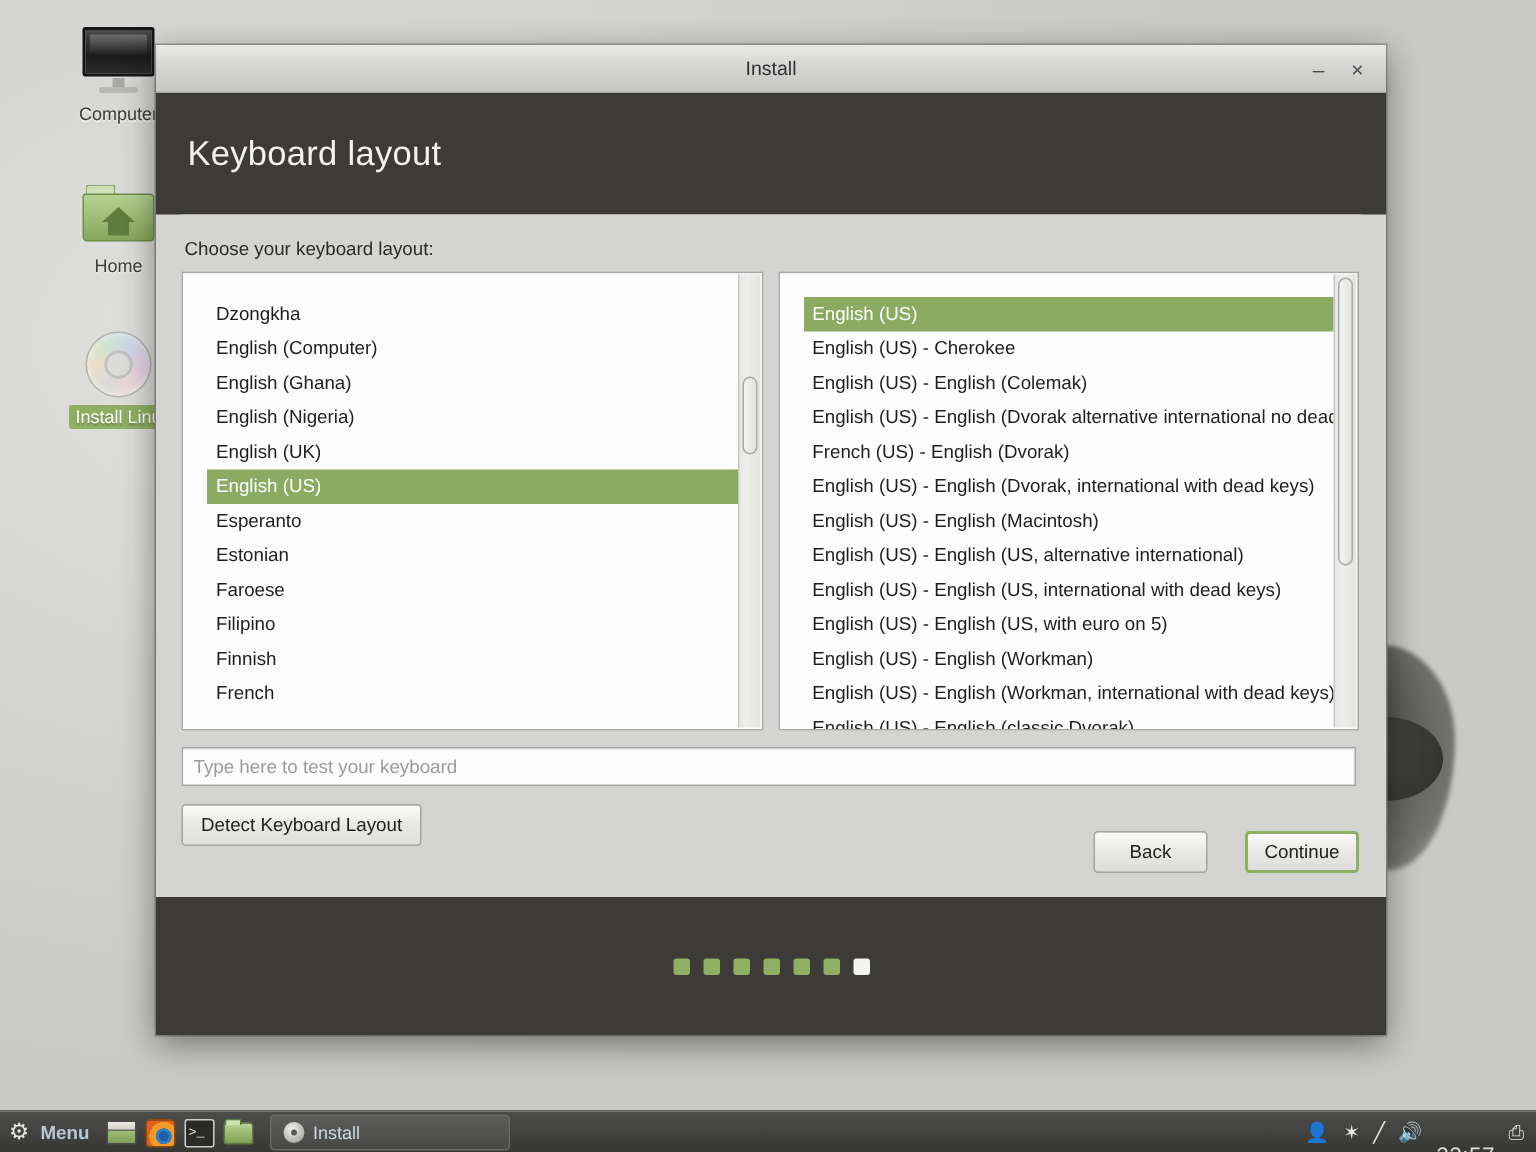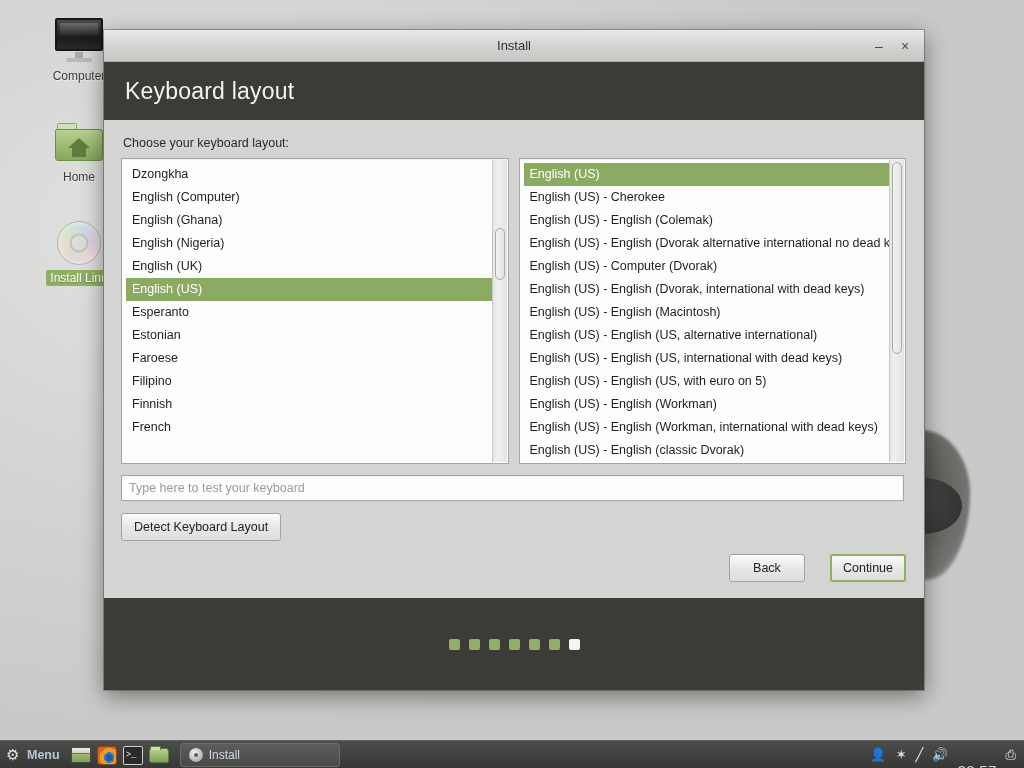--- a/index.html
+++ b/index.html
@@ -151,21 +151,21 @@
   .title-btn {
     width: 26px; height: 26px;
     display: flex; align-items: center; justify-content: center;
     font-size: 14px; color: #4a4a4a;
     cursor: default;
   }
   #title-buttons { position: absolute; right: 6px; top: 3px; display: flex; }
 
   
   #page-header {
-    flex: none; height: 58px;
+    flex: none; height: 81px;
     background: #3c3b37;
     display: flex; align-items: center;
     padding: 0 0 0 21px;
   }
   #page-header h1 {
     margin: 0;
     font-size: 23px; font-weight: normal;
     color: #f3f2ef;
     letter-spacing: 0.2px;
   }
@@ -192,21 +192,21 @@
     position: relative;
     background: #fdfdfd;
     border: 1px solid #a6a6a4;
     box-shadow: inset 0 1px 1px rgba(0,0,0,0.06);
     overflow: hidden;
   }
   #list-left  { width: 388px; }
   #list-right { width: 388px; }
   .list-inner {
     position: absolute; inset: 0;
-    padding: 4px;
+    padding: 16px;
     overflow: hidden;
   }
   .list-item {
     height: 23px; line-height: 23px;
     padding: 0 6px;
     font-size: 12.5px;
     color: #1e1e1c;
     white-space: nowrap;
     overflow: hidden;
   }
@@ -454,21 +454,21 @@
             <div class="vthumb" style="top:68px;height:52px;"></div>
           </div>
         </div>
 
         <div class="listbox" id="list-right">
           <div class="list-inner" id="right-items">
               <div class="list-item selected">English (US)</div>
               <div class="list-item">English (US) - Cherokee</div>
               <div class="list-item">English (US) - English (Colemak)</div>
               <div class="list-item">English (US) - English (Dvorak alternative international no dead ke</div>
-              <div class="list-item">English (US) - Computer (Dvorak)</div>
+              <div class="list-item">French (US) - English (Dvorak)</div>
               <div class="list-item">English (US) - English (Dvorak, international with dead keys)</div>
               <div class="list-item">English (US) - English (Macintosh)</div>
               <div class="list-item">English (US) - English (US, alternative international)</div>
               <div class="list-item">English (US) - English (US, international with dead keys)</div>
               <div class="list-item">English (US) - English (US, with euro on 5)</div>
               <div class="list-item">English (US) - English (Workman)</div>
               <div class="list-item">English (US) - English (Workman, international with dead keys)</div>
               <div class="list-item">English (US) - English (classic Dvorak)</div>
             </div>
           <div class="vscroll">

